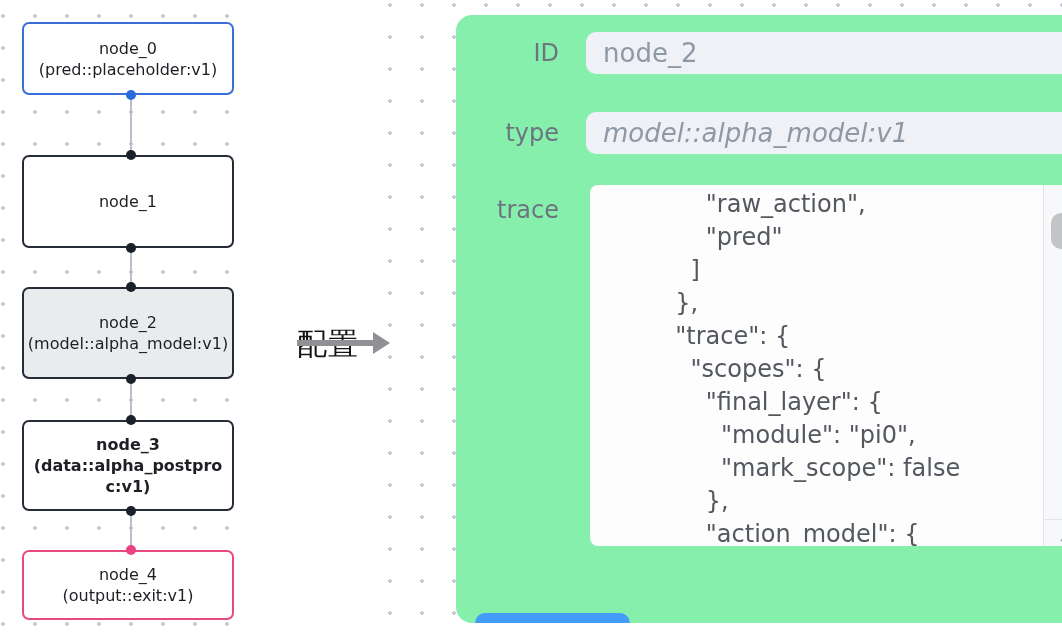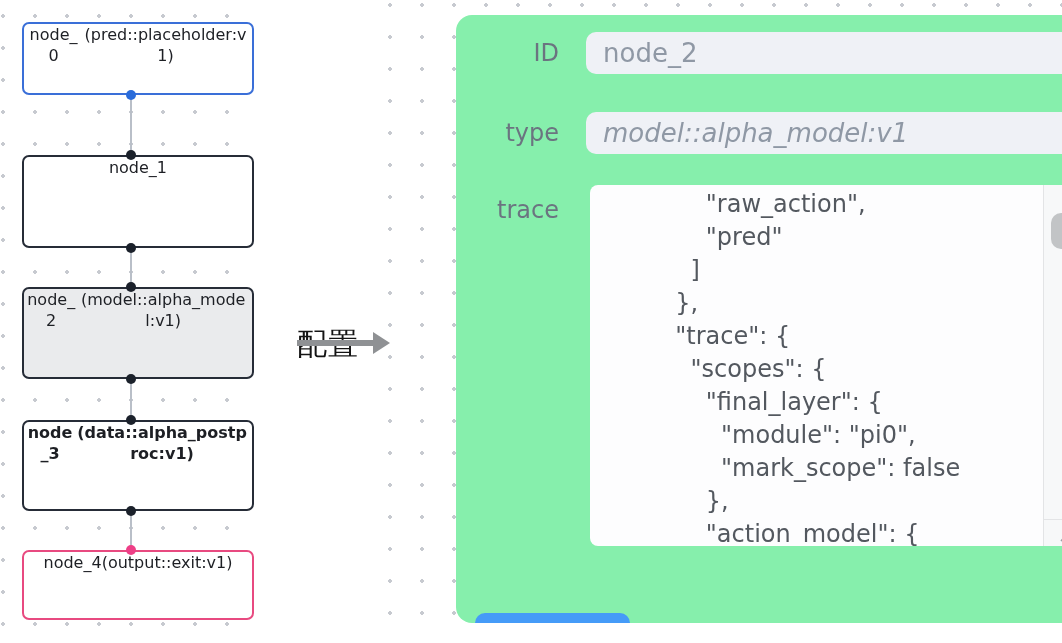--- a/index.html
+++ b/index.html
@@ -10,23 +10,23 @@
   }
   .dotgrid {
     background-image: radial-gradient(circle, #c7cad0 1.6px, transparent 1.8px);
     background-size: 32px 32px;
   }
   .canvas-left  { position:absolute; left:0; top:0; width:256px; height:643px; background-position:-13px 0; }
   .canvas-right { position:absolute; left:383px; top:0; width:679px; height:643px; background-position:-9px -11px; }
 
   
   .node {
-    position:absolute; left:22px; width:232px;
+    position:absolute; left:22px; width:212px;
     background:#ffffff; border:2px solid #262c37; border-radius:7px;
-    display:flex; flex-direction:row; justify-content:center;
+    display:flex; flex-direction:column; justify-content:center;
     text-align:center; font-size:16px; line-height:21px; color:#1d1f24;
     padding:0 2px; word-break:break-all; z-index:2;
   }
   .n0 { top:22px;  height:73px; border-color:#3a6fd8; }
   .n1 { top:155px; height:93px; }
   .n2 { top:287px; height:92px; background:#eaebed; border-width:2.5px; }
   .n3 { top:420px; height:91px;font-weight:bold; }
   .n4 { top:550px; height:70px; border-color:#e84a80; }
 
   .edge { position:absolute; left:130px; width:2px; background:#b9bfc8; z-index:1; }

